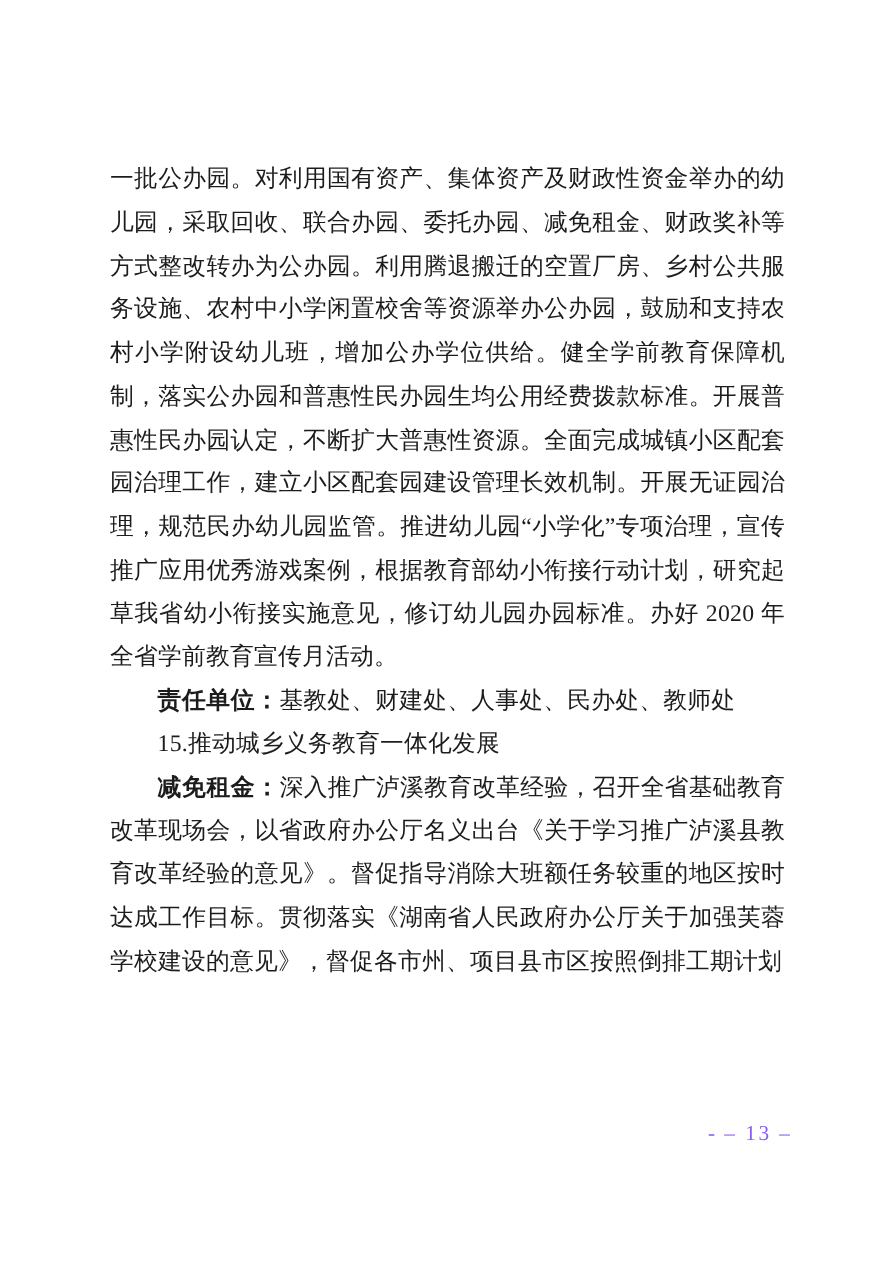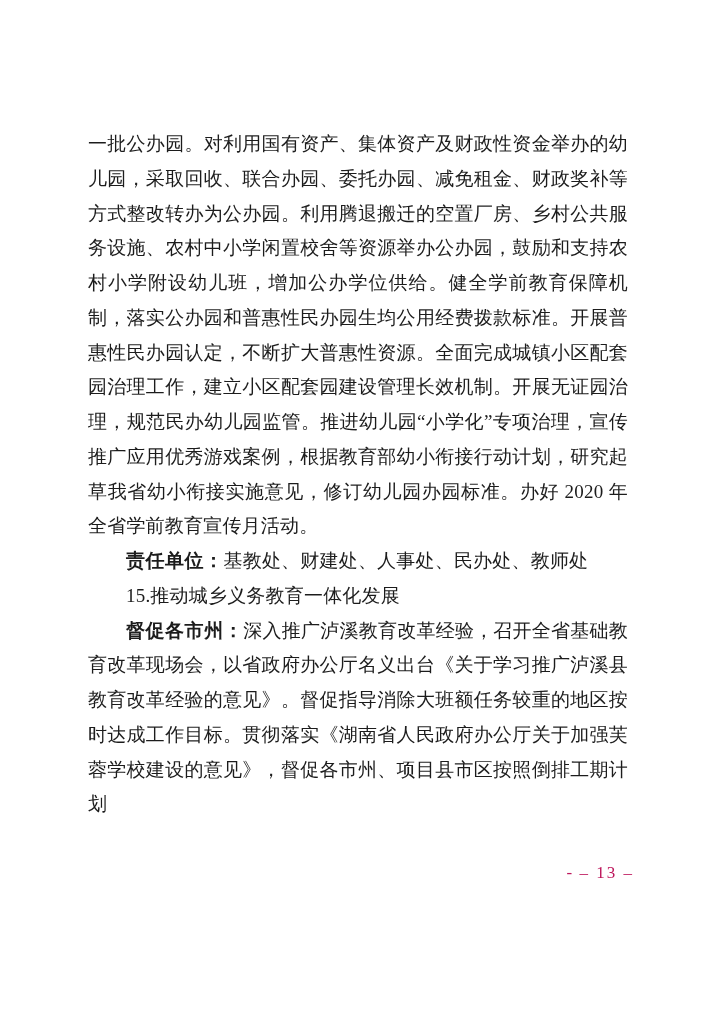--- a/index.html
+++ b/index.html
@@ -38,41 +38,41 @@
     font-weight: bold;
     font-family: Liberation Sans, sans-serif;
     letter-spacing: 0.5px;
   }
   .section-heading {
     font-weight: normal;
     text-indent: 2em;
   }
   .page-footer {
     position: absolute;
-    top: 863px;
+    top: 897px;
     right: 80px;
     font-size: 17px;
     letter-spacing: 2px;
-    color: #be185d;
+    color: #8b5cf6;
     font-family: "Liberation Serif", "DejaVu Serif", serif;
   }
 </style>
 </head>
 <body>
 
 <div class="page">
 
   <div class="text-block">
 
     <p>一批公办园。对利用国有资产、集体资产及财政性资金举办的幼儿园，采取回收、联合办园、委托办园、减免租金、财政奖补等方式整改转办为公办园。利用腾退搬迁的空置厂房、乡村公共服务设施、农村中小学闲置校舍等资源举办公办园，鼓励和支持农村小学附设幼儿班，增加公办学位供给。健全学前教育保障机制，落实公办园和普惠性民办园生均公用经费拨款标准。开展普惠性民办园认定，不断扩大普惠性资源。全面完成城镇小区配套园治理工作，建立小区配套园建设管理长效机制。开展无证园治理，规范民办幼儿园监管。推进幼儿园“小学化”专项治理，宣传推广应用优秀游戏案例，根据教育部幼小衔接行动计划，研究起草我省幼小衔接实施意见，修订幼儿园办园标准。办好 2020 年全省学前教育宣传月活动。</p>
 
     <p class="indent"><span class="bold-label">责任单位：</span><span>基教处、财建处、人事处、民办处、教师处</span></p>
 
     <p class="section-heading">15.推动城乡义务教育一体化发展</p>
 
 
-    <p class="indent"><span class="bold-label">督促各市州：</span><span>深入推广泸溪教育改革经验，召开全省基础教育改革现场会，以省政府办公厅名义出台《关于学习推广泸溪县教育改革经验的意见》。督促指导消除大班额任务较重的地区按时达成工作目标。贯彻落实《湖南省人民政府办公厅关于加强芙蓉学校建设的意见》，督促各市州、项目县市区按照倒排工期计划</span></p>
+    <p class="indent"><span class="bold-label">减免租金：</span><span>深入推广泸溪教育改革经验，召开全省基础教育改革现场会，以省政府办公厅名义出台《关于学习推广泸溪县教育改革经验的意见》。督促指导消除大班额任务较重的地区按时达成工作目标。贯彻落实《湖南省人民政府办公厅关于加强芙蓉学校建设的意见》，督促各市州、项目县市区按照倒排工期计划</span></p>
 
   </div>
 
   <div class="page-footer">- – 13 –</div>
 
 </div>
 
 </body></html>

